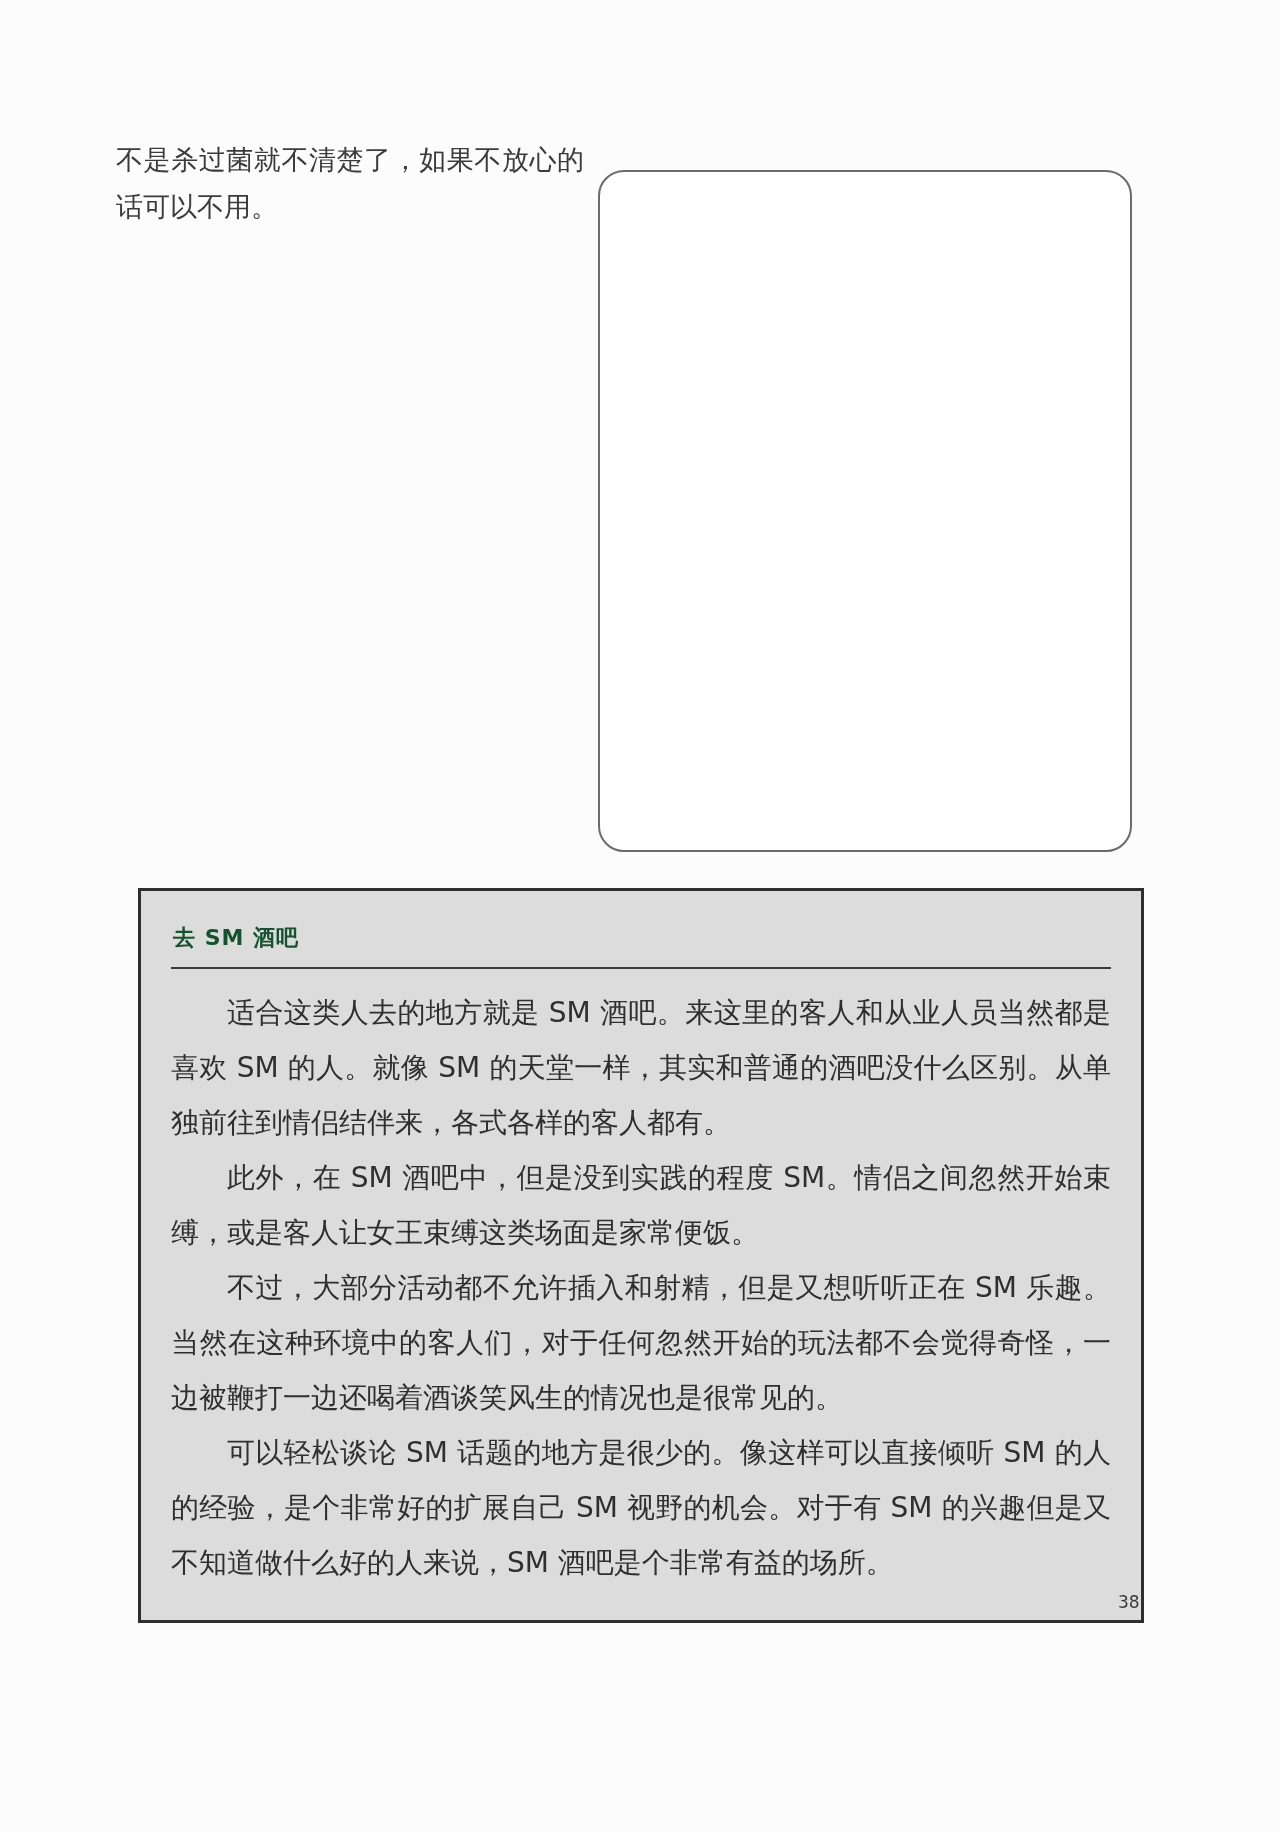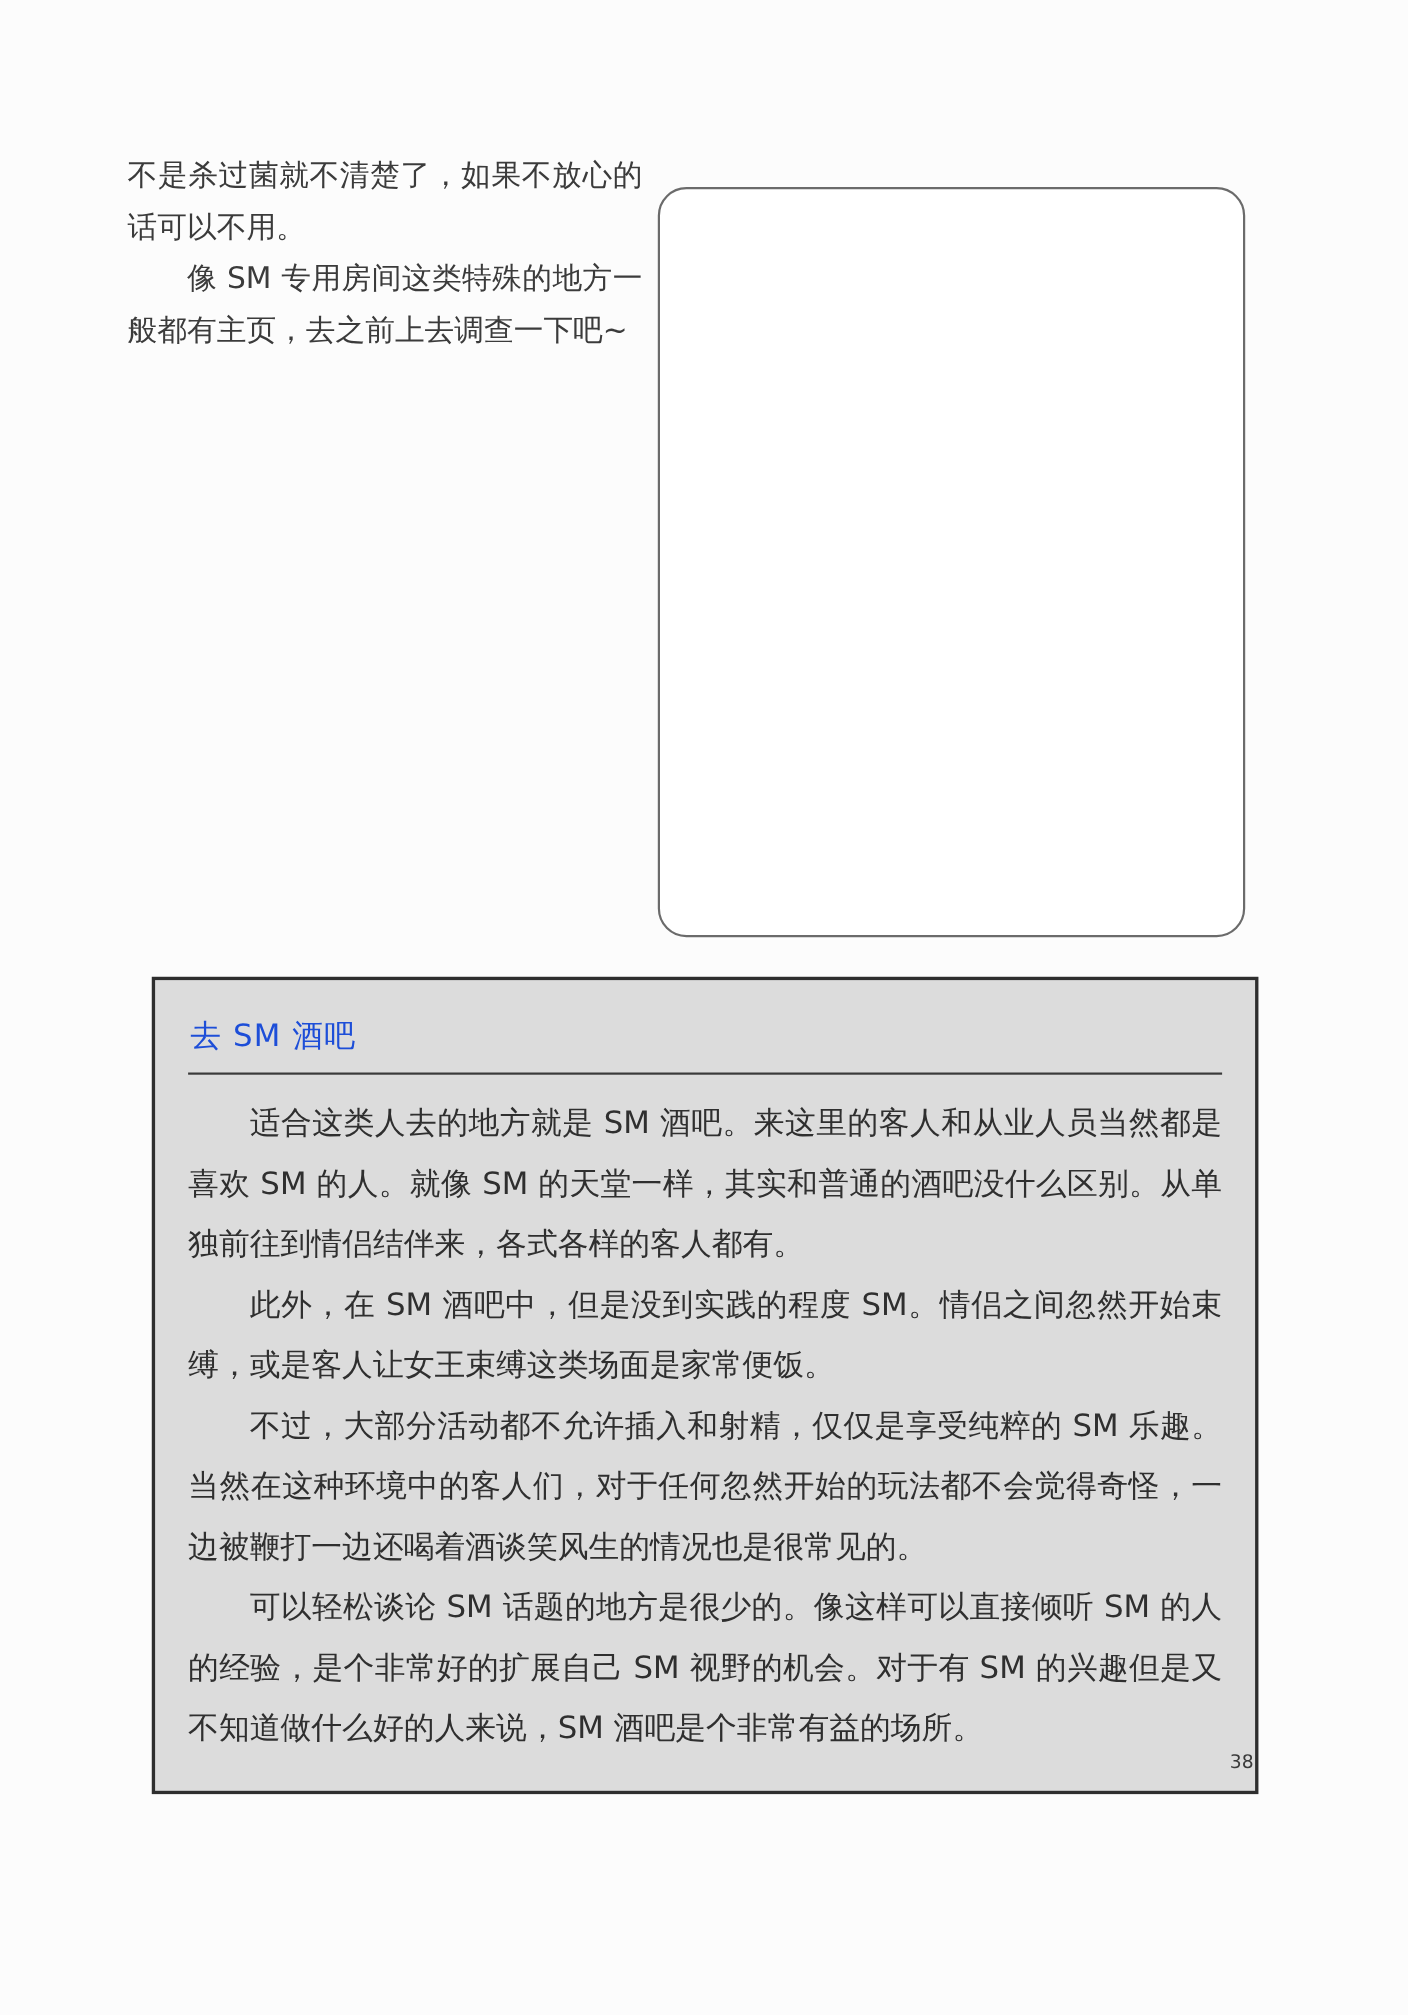--- a/index.html
+++ b/index.html
@@ -52,23 +52,23 @@
     top: 888px;
     width: 1006px;
     min-height: 697px;
     box-sizing: border-box;
     background: #dcdcdc;
     border: 3px solid #2e2e2e;
     padding: 24px 30px 30px 30px;
   }
   .infobox h2 {
     margin: 8px 0 0 2px;
-    font-size: 28px;
-    font-weight: normal;
-    color: #1d4ed8;
+    font-size: 22px;
+    font-weight: bold;
+    color: #14532d;
     letter-spacing: 1px;
   }
   .infobox .rule {
     border: none;
     border-top: 2px solid #3a3a3a;
     margin: 14px 0 16px 0;
   }
   .infobox p {
     margin: 0;
     color: #2f2f2f;
@@ -86,29 +86,28 @@
     color: #3a3a3a;
   }
 </style>
 </head>
 <body>
 
 <div class="page">
 
   <div class="intro">
     <p>不是杀过菌就不清楚了，如果不放心的话可以不用。</p>
-    <p class="indent">像 SM 专用房间这类特殊的地方一般都有主页，去之前上去调查一下吧~</p>
   </div>
 
   <div class="figure-frame"></div>
 
   <div class="infobox">
     <h2>去 SM 酒吧</h2>
     <hr class="rule">
     <p>适合这类人去的地方就是 SM 酒吧。来这里的客人和从业人员当然都是喜欢 SM 的人。就像 SM 的天堂一样，其实和普通的酒吧没什么区别。从单独前往到情侣结伴来，各式各样的客人都有。</p>
     <p>此外，在 SM 酒吧中，但是没到实践的程度 SM。情侣之间忽然开始束缚，或是客人让女王束缚这类场面是家常便饭。</p>
-    <p>不过，大部分活动都不允许插入和射精，仅仅是享受纯粹的 SM 乐趣。当然在这种环境中的客人们，对于任何忽然开始的玩法都不会觉得奇怪，一边被鞭打一边还喝着酒谈笑风生的情况也是很常见的。</p>
+    <p>不过，大部分活动都不允许插入和射精，但是又想听听正在 SM 乐趣。当然在这种环境中的客人们，对于任何忽然开始的玩法都不会觉得奇怪，一边被鞭打一边还喝着酒谈笑风生的情况也是很常见的。</p>
     <p>可以轻松谈论 SM 话题的地方是很少的。像这样可以直接倾听 SM 的人的经验，是个非常好的扩展自己 SM 视野的机会。对于有 SM 的兴趣但是又不知道做什么好的人来说，SM 酒吧是个非常有益的场所。</p>
   </div>
 
   <div class="pagenum">38</div>
 
 </div>
 
 </body></html>

